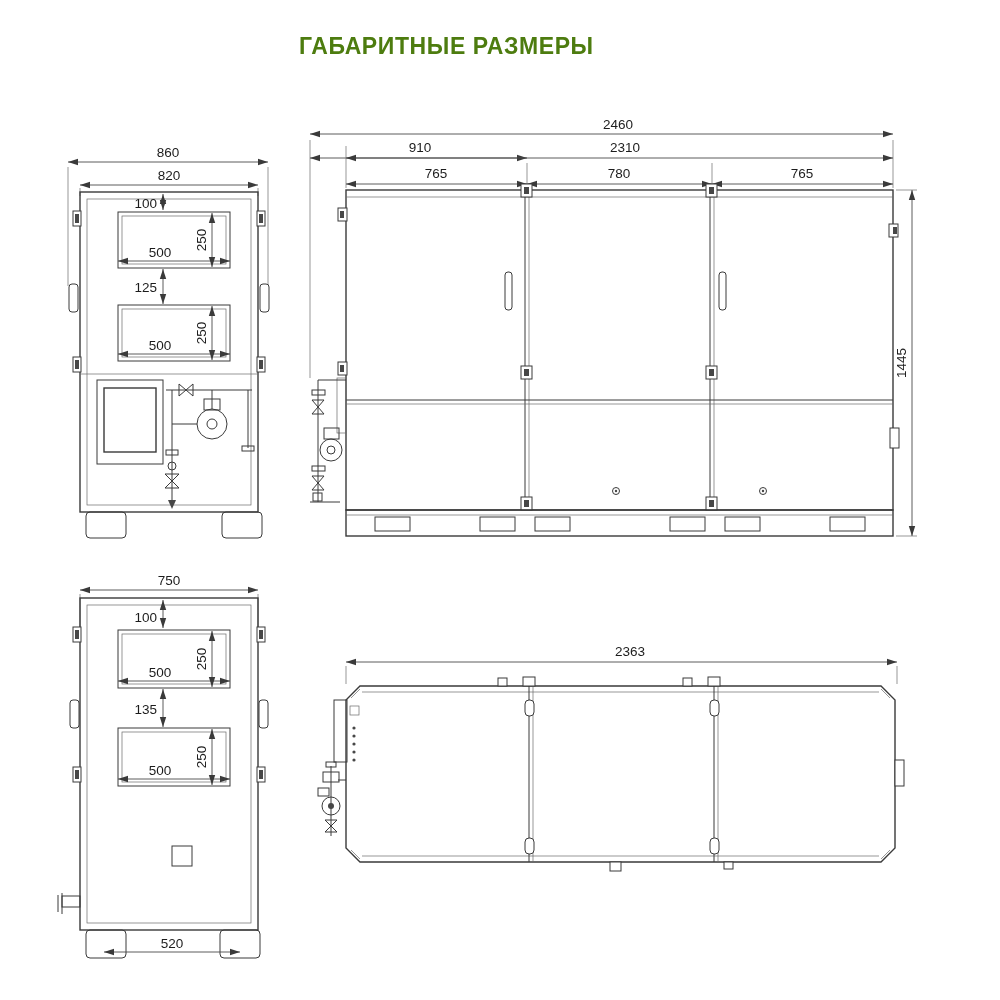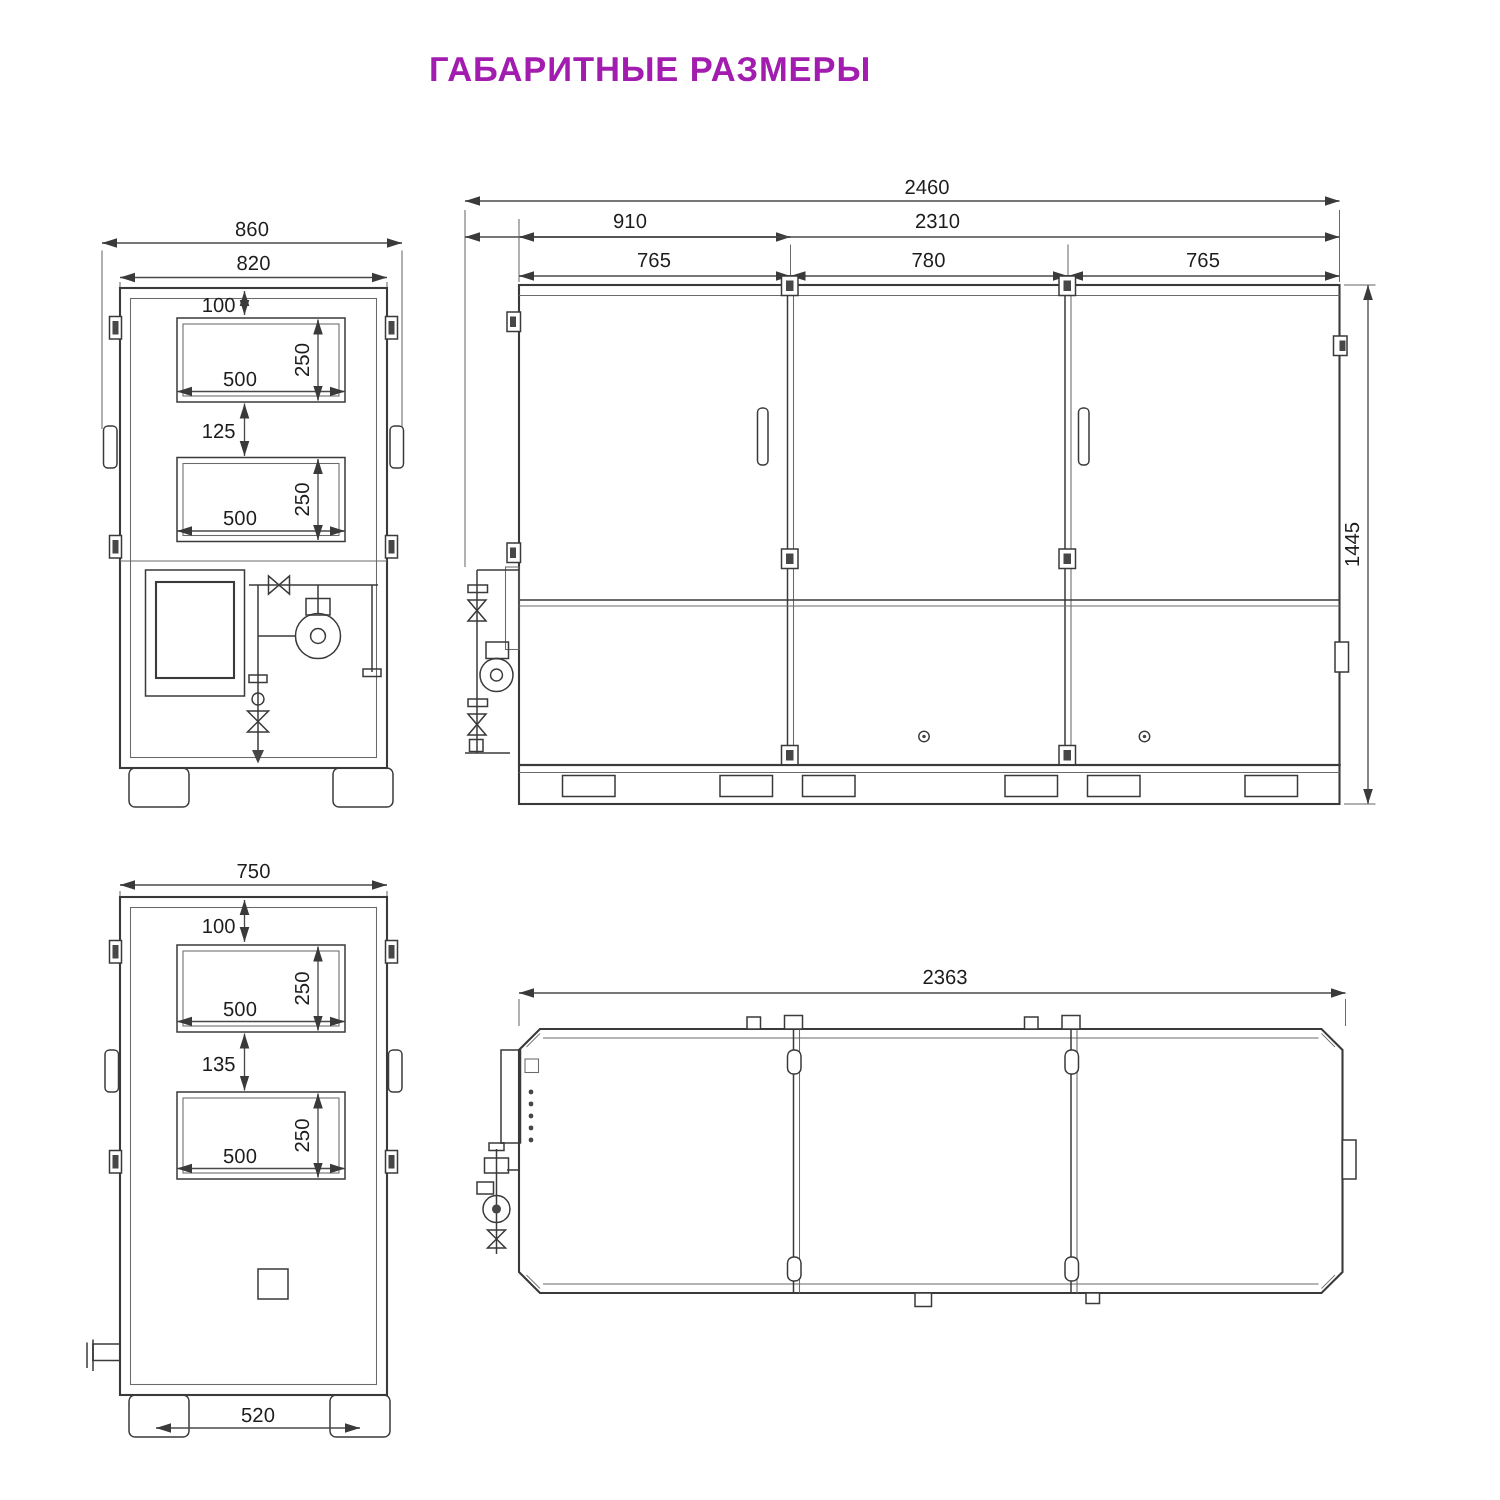--- a/index.html
+++ b/index.html
@@ -1,19 +1,19 @@
 <!DOCTYPE html>
 <html><head>
 <meta charset="utf-8">
 <style>
   html,body{margin:0;padding:0;background:#ffffff;}
   #page{position:relative;width:1000px;height:1000px;background:#fff;overflow:hidden;
         font-family:"Liberation Sans",sans-serif;}
-  #title{position:absolute;left:286px;top:33px;font-size:23px;font-weight:bold;
-         color:#a21caf;letter-spacing:0.6px;}
+  #title{position:absolute;left:299px;top:33px;font-size:23px;font-weight:bold;
+         color:#4d7c0f;letter-spacing:0.6px;}
   svg{position:absolute;left:0;top:0;}
   .outline{fill:none;stroke:#3a3a3a;stroke-width:1.4;}
   .line{fill:none;stroke:#3a3a3a;stroke-width:1;}
   .thin{fill:none;stroke:#6a6a6a;stroke-width:0.7;}
   .dim{fill:none;stroke:#4a4a4a;stroke-width:0.9;}
   .dark{fill:#474747;stroke:none;}
   .wfill{fill:#ffffff;stroke:#3a3a3a;stroke-width:1;}
   text.dimtxt{font:13.5px "Liberation Sans",sans-serif;fill:#1c1c1c;}
 </style>
 </head>

